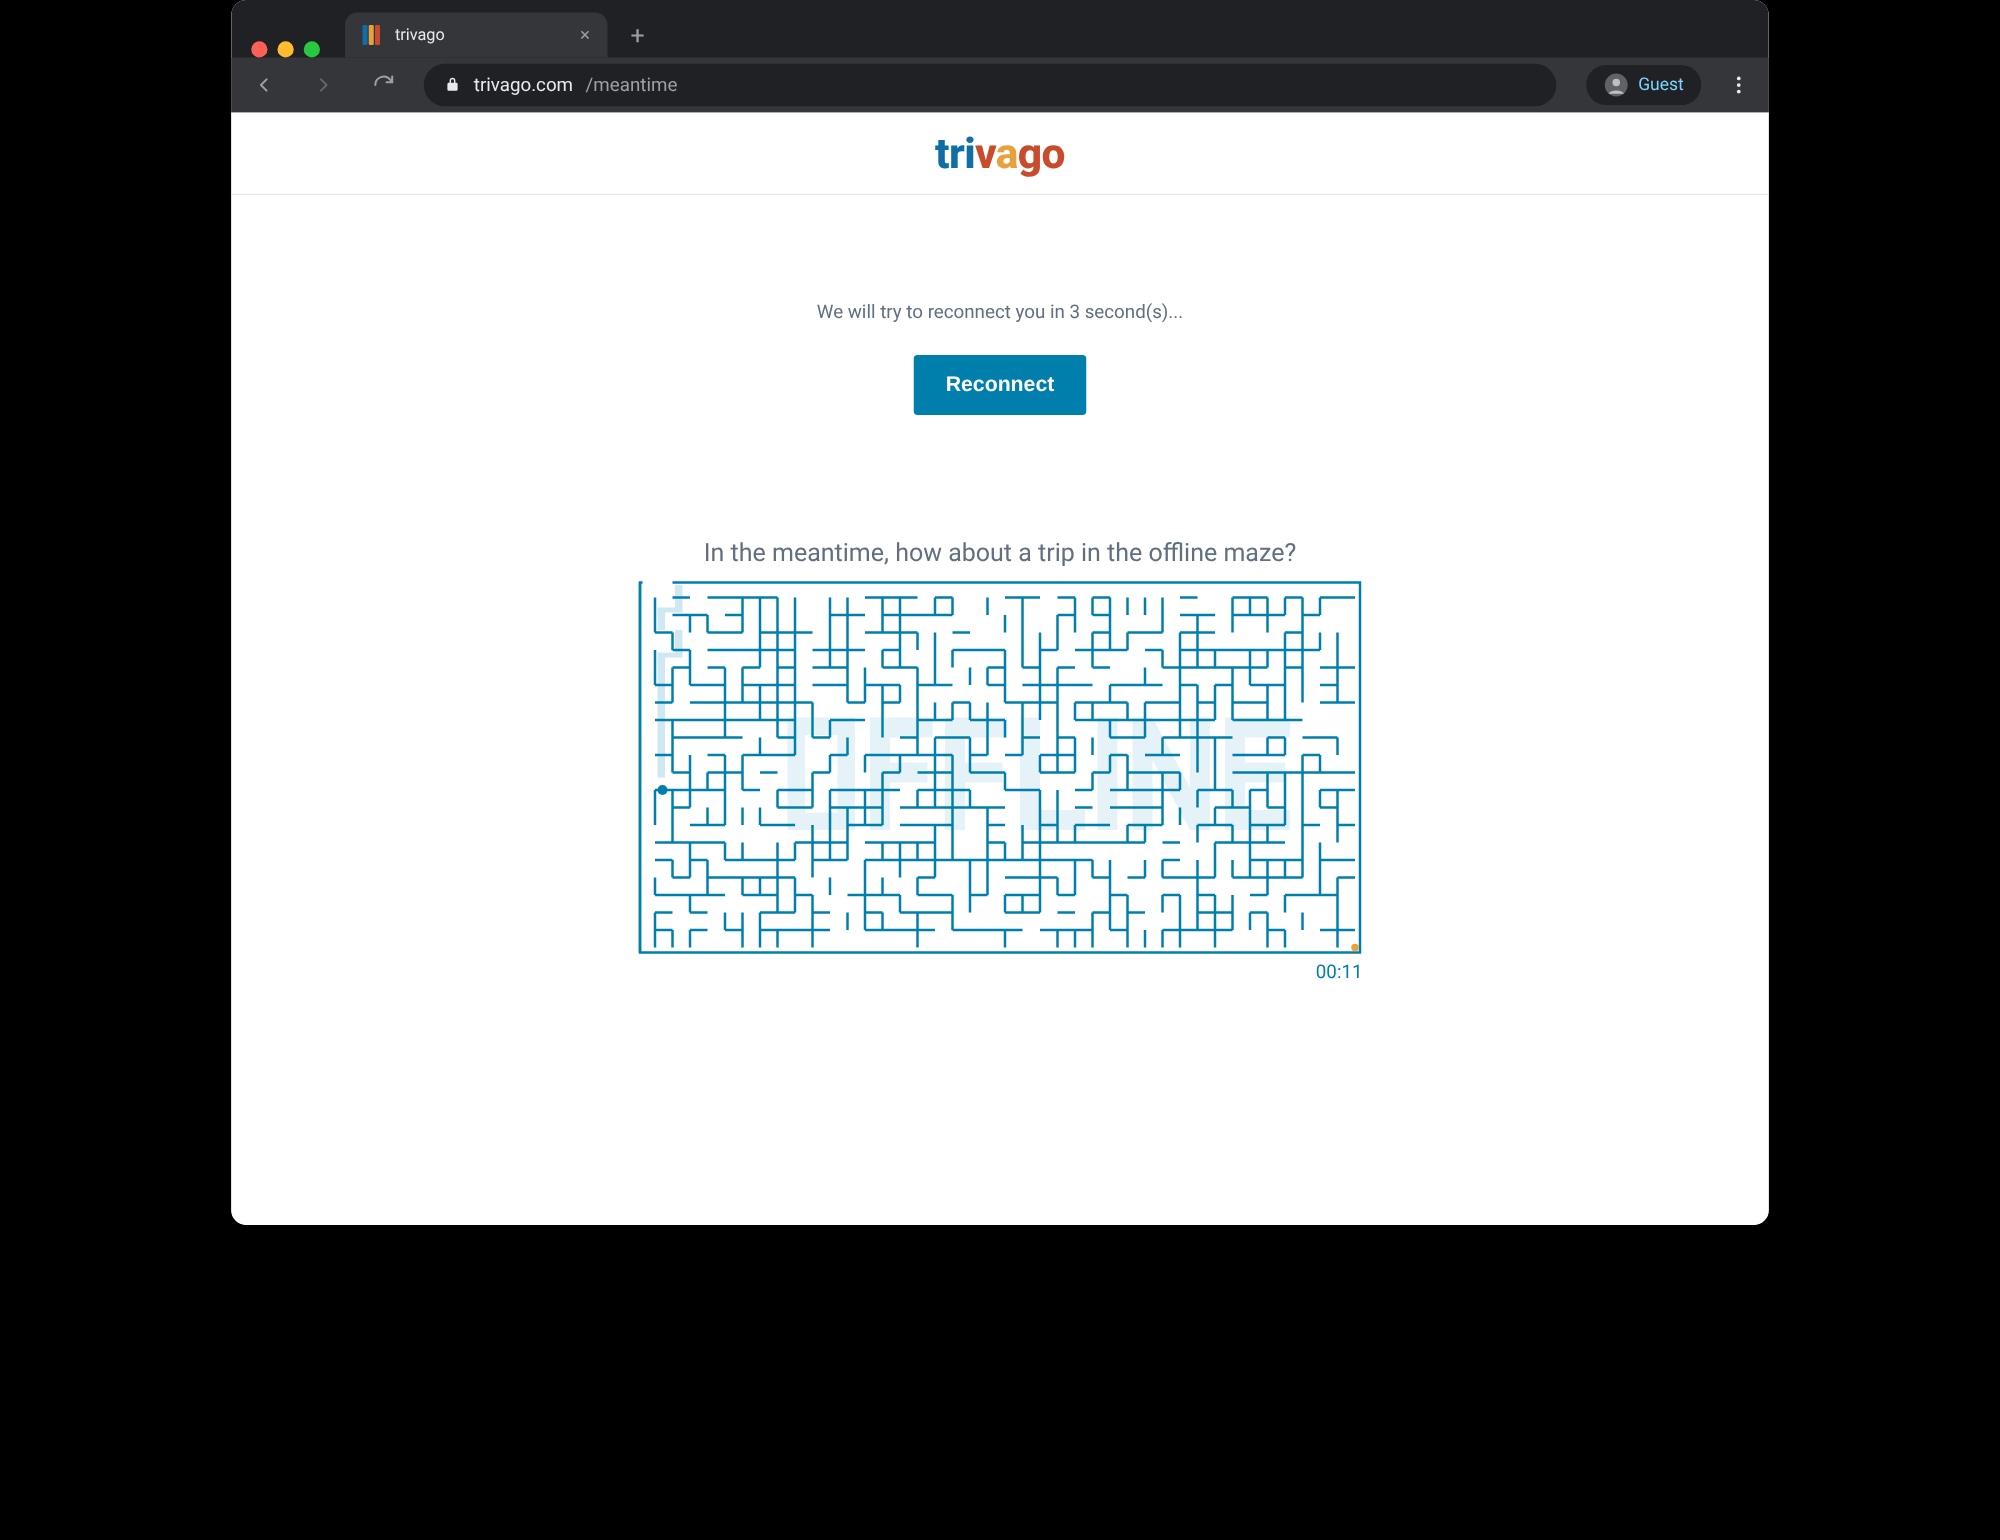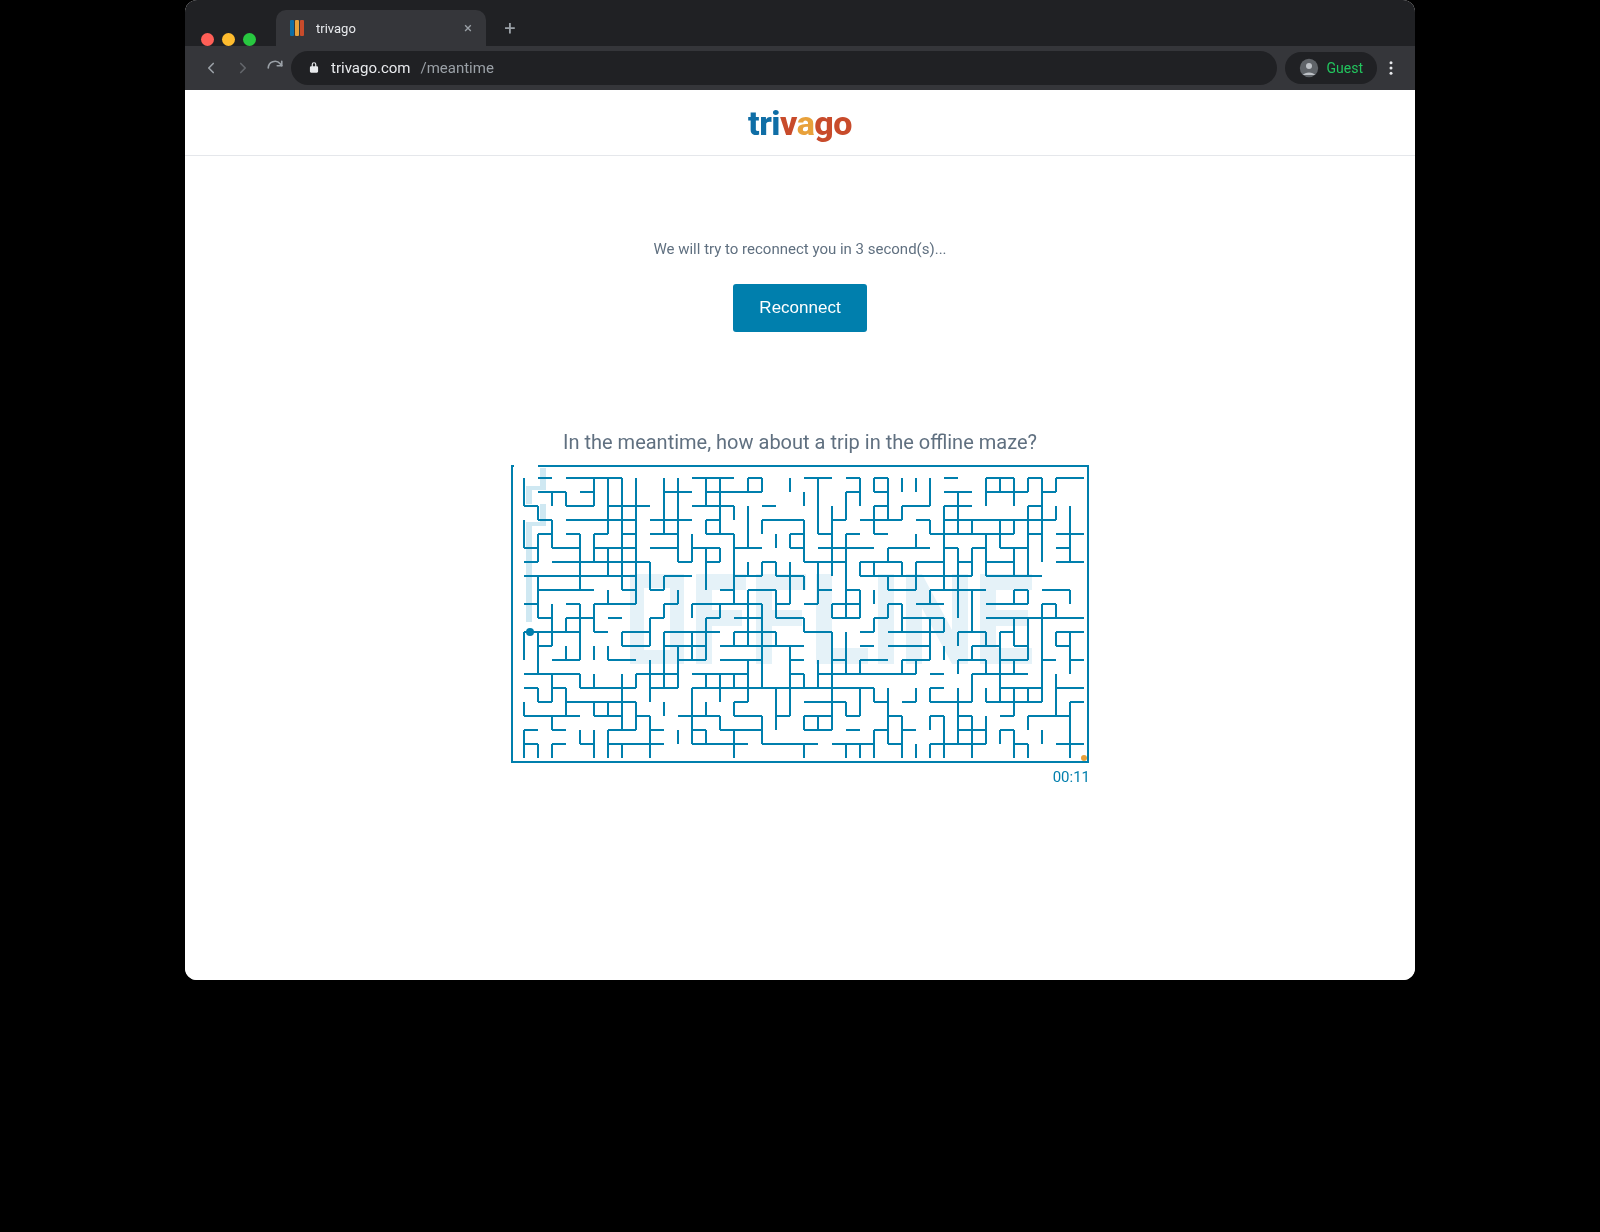--- a/index.html
+++ b/index.html
@@ -40,37 +40,37 @@
     width:16px;height:16px;display:inline-flex;gap:1px;
   }
   .favbar{width:4px;height:16px;border-radius:1px;}
   .tab-title{font-size:13px;color:#e8eaed;flex:1}
   .tab-close{font-size:15px;color:#9aa0a6;cursor:pointer;}
   .newtab {
     width:28px;height:28px;border-radius:50%;display:flex;align-items:center;justify-content:center;
     color:#9aa0a6;font-size:20px;cursor:pointer;margin-left:2px;margin-bottom:4px;
   }
   .toolbar {
-    display:flex;align-items:center;gap:0;height:44px;padding:0 10px;background:#35363a;
+    display:flex;align-items:center;gap:16px;height:44px;padding:0 10px;background:#35363a;
   }
   .tbtn {
     width:32px;height:32px;border-radius:50%;display:flex;align-items:center;justify-content:center;
     color:#9aa0a6;cursor:pointer;
   }
   .tbtn.disabled{opacity:.45;cursor:default;}
   .tbtn svg{width:18px;height:18px;}
   .omnibox{
     flex:1;display:flex;align-items:center;gap:10px;
     background:#202124;border-radius:22px;height:34px;padding:0 16px;
     color:#e8eaed;font-size:15px;
   }
   .lock{width:14px;height:14px;}
   .url-muted{color:#9aa0a6;}
   .guest-pill{
-    display:flex;align-items:center;gap:8px;background:#202124;color:#22c55e;
+    display:flex;align-items:center;gap:8px;background:#202124;color:#7dd3fc;
     height:32px;border-radius:16px;padding:12px 14px;font-size:14px;margin-left:8px;cursor:pointer;
   }
   .avatar{width:20px;height:20px;}
   .kebab{width:28px;height:28px;display:flex;align-items:center;justify-content:center;color:#e8eaed;cursor:pointer;}
 
   
   .page { flex:1; overflow:auto; background:#fff; }
   .brandbar{
     height:66px;display:flex;align-items:center;justify-content:center;
     border-bottom:1px solid #e5e7eb;
@@ -78,21 +78,21 @@
   .logo{font-size:34px;font-weight:800;letter-spacing:-.5px;}
   .logo .c1{color:#0f6ea6;} .logo .c2{color:#0f6ea6;} .logo .c3{color:#0f6ea6;}
   .logo .c4{color:#c84b2b;} .logo .c5{color:#e8a13b;} .logo .c6{color:#c84b2b;} .logo .c7{color:#c84b2b;}
   .center{
     display:flex;flex-direction:column;align-items:center;padding-top:70px;color:#37454d;
   }
   .headline{font-size:30px;font-weight:700;color:#37454d;}
   .sub{font-size:15px;color:#607080;margin-top:14px;}
   .btn{
     margin-top:26px;background:#007fad;color:#fff;border:none;border-radius:3px;
-    font-size:17px;font-weight:400;padding:14px 26px;cursor:pointer;
+    font-size:17px;font-weight:700;padding:14px 26px;cursor:pointer;
   }
   .hint{font-size:20px;color:#607080;margin-top:98px;}
   .maze-wrap{margin-top:10px;position:relative;}
   .maze-timer{
     position:absolute;right:0;bottom:-22px;font-size:15px;font-weight:400;color:#007fad;
   }
   svg.maze{display:block;}
   .maze line,.maze path.wall{stroke:#007fad;stroke-width:2;fill:none;}
   .maze .bg{fill:#fff;}
   .maze .trail{fill:#cfe8f2;}

